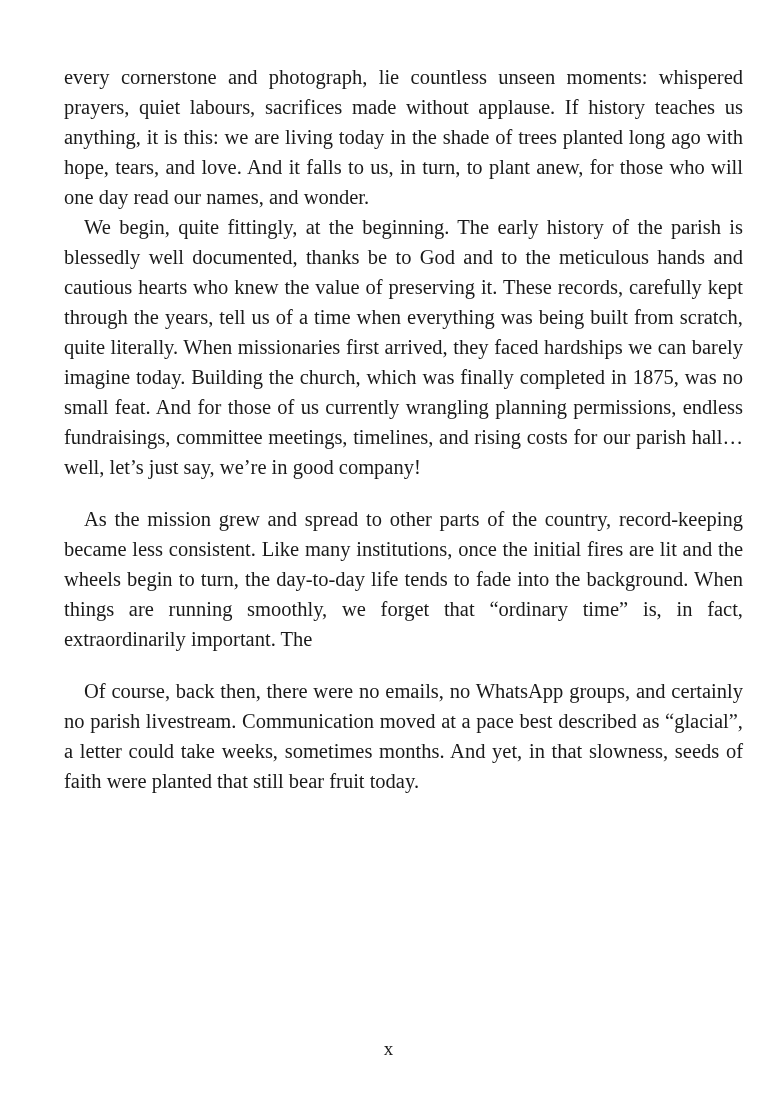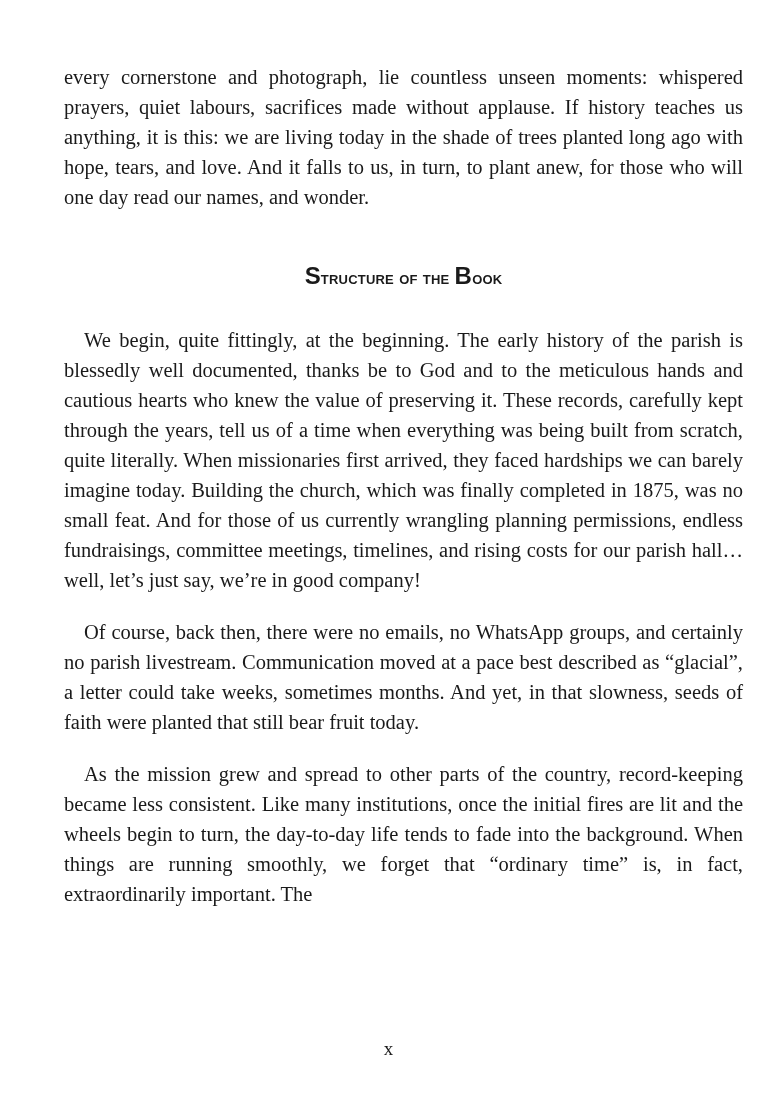--- a/index.html
+++ b/index.html
@@ -64,20 +64,19 @@
       font-size: 19px;
       color: #1a1a1a;
     }
   </style>
 </head>
 <body>
 
 <div class="page">
   <p class="first">every cornerstone and photograph, lie countless unseen moments: whispered prayers, quiet labours, sacrifices made without applause. If history teaches us anything, it is this: we are living today in the shade of trees planted long ago with hope, tears, and love. And it falls to us, in turn, to plant anew, for those who will one day read our names, and wonder.</p>
 
-  <h2><span class="big">S</span><span>tructure of the </span><span class="big">B</span><span>ook</span></h2>
 
   <p class="indent">We begin, quite fittingly, at the beginning. The early history of the parish is blessedly well documented, thanks be to God and to the meticulous hands and cautious hearts who knew the value of preserving it. These records, carefully kept through the years, tell us of a time when everything was being built from scratch, quite literally. When missionaries first arrived, they faced hardships we can barely imagine today. Building the church, which was finally completed in 1875, was no small feat. And for those of us currently wrangling planning permissions, endless fundraisings, committee meetings, timelines, and rising costs for our parish hall… well, let’s just say, we’re in good company!</p>
+  <p class="indent gap">As the mission grew and spread to other parts of the country, record-keeping became less consistent. Like many institutions, once the initial fires are lit and the wheels begin to turn, the day-to-day life tends to fade into the background. When things are running smoothly, we forget that “ordinary time” is, in fact, extraordinarily important. The</p>
   <p class="indent gap">Of course, back then, there were no emails, no WhatsApp groups, and certainly no parish livestream. Communication moved at a pace best described as “glacial”, a letter could take weeks, sometimes months. And yet, in that slowness, seeds of faith were planted that still bear fruit today.</p>
-  <p class="indent gap">As the mission grew and spread to other parts of the country, record-keeping became less consistent. Like many institutions, once the initial fires are lit and the wheels begin to turn, the day-to-day life tends to fade into the background. When things are running smoothly, we forget that “ordinary time” is, in fact, extraordinarily important. The</p>
 </div>
 
 <div class="page-number">x</div>
 
 </body></html>

